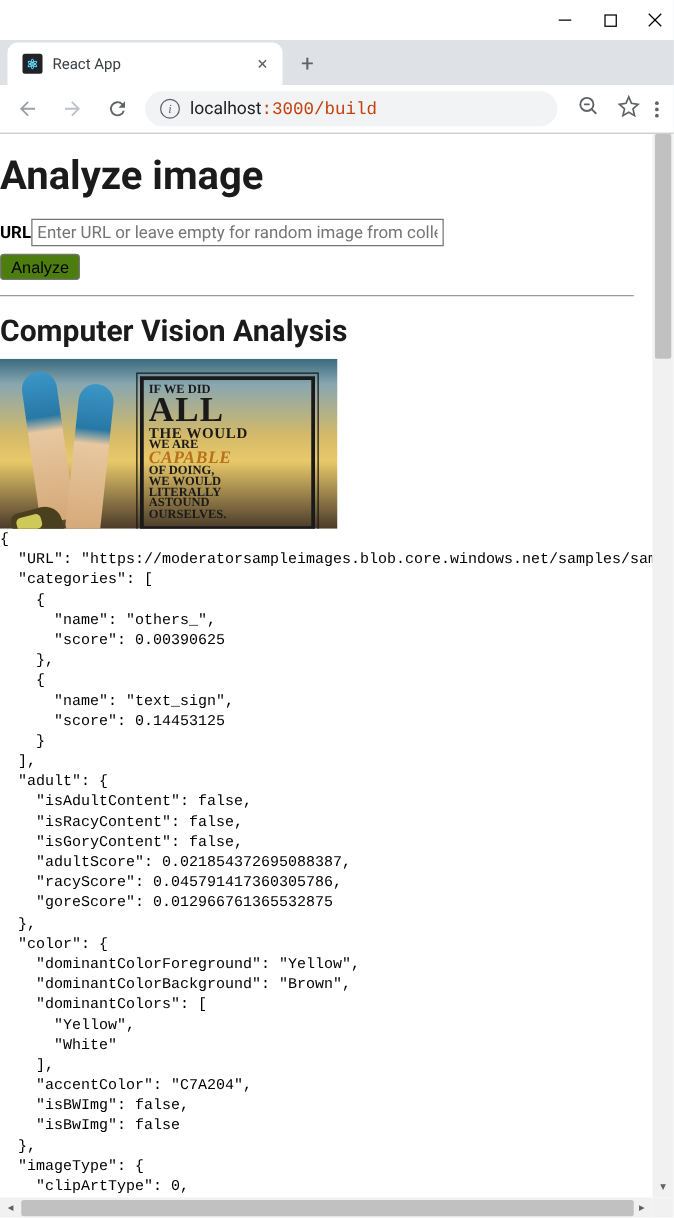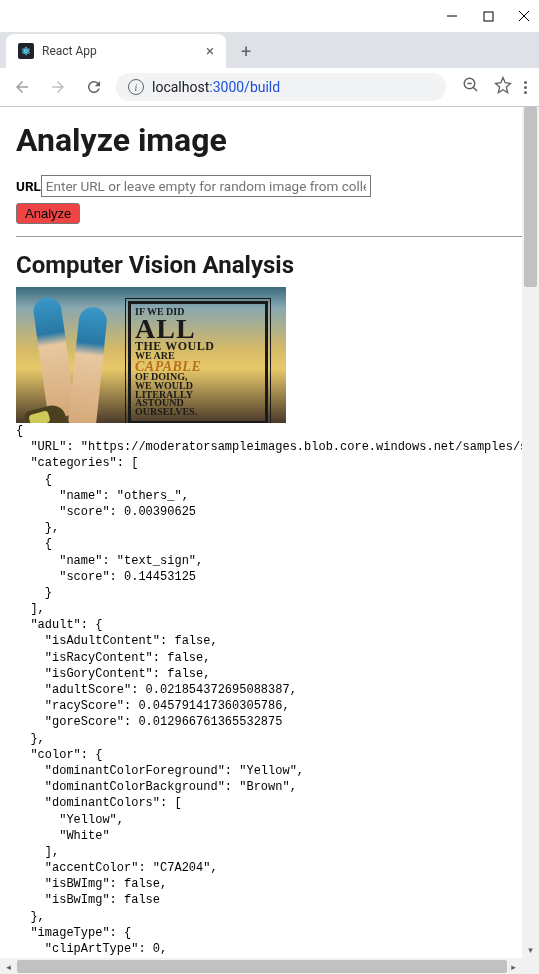--- a/index.html
+++ b/index.html
@@ -120,21 +120,21 @@
       border-radius: 50%;
       display: flex;
       align-items: center;
       justify-content: center;
       font-size: 10px;
       color: #5f6368;
       font-style: italic;
       font-family: serif;
     }
     .url-host { color: #202124; }
-    .url-path { color: #1d4ed8; }
+    .url-path { color: #c2410c; font-family: Liberation Mono, monospace; }
     .addr-right {
       display: flex;
       align-items: center;
       gap: 14px;
       margin-left: 8px;
     }
     .addr-right span {
       color: #5f6368;
       font-size: 16px;
     }
@@ -179,21 +179,21 @@
       width: 330px;
       font-family: inherit;
       color: #757575;
       background: #fff;
     }
     .analyze-btn {
       display: inline-block;
       font-size: 13px;
       padding: 2px 8px;
       border: 1px solid #767676;
-      background: #ef4444;
+      background: #4d7c0f;
       border-radius: 3px;
       margin-top: 2px;
       margin-bottom: 6px;
       cursor: pointer;
     }
     hr.sep {
       border: none;
       border-top: 1px solid #999;
       margin: 6px 0 14px 0;
       width: 507px;
@@ -306,21 +306,21 @@
     }
     .h-scroll .arrow.left { left: 0; }
     .h-scroll .arrow.right { right: 0; }
     .scroll-corner {
       position:absolute; right:0; bottom:0; width:17px; height:17px; background:#f1f1f1;
     }
     .content-scroll {
       position: absolute;
       left: 0; top: 0; right: 17px; bottom: 17px;
       overflow: hidden;
-      padding-left: 16px;
+      padding-left: 0;
     }
   </style>
 </head>
 <body>
 
 <div class="browser-chrome">
   <div class="window-controls">
     <span>
       <svg width="12" height="12" viewBox="0 0 12 12">
           <line x1="1" y1="6" x2="11" y2="6" stroke="#000" stroke-width="1"></line>

